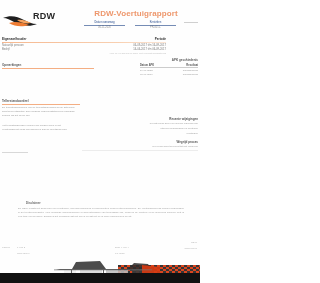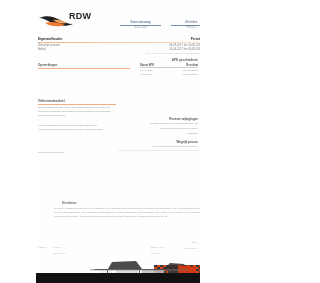--- a/index.html
+++ b/index.html
@@ -1,20 +1,20 @@
 <!DOCTYPE html>
 <html><head>
 <meta charset="utf-8">
 <style>
   html,body{margin:0;padding:0;background:#ffffff;}
   body{width:200px;height:283px;overflow:hidden;position:relative;
        font-family:"Liberation Sans",sans-serif;color:#3a3a3a;
        -webkit-font-smoothing:antialiased;}
 
-  .page{position:absolute;inset:0;background:#fefefe;margin-left:36px;}
+  .page{position:absolute;inset:0;background:#fefefe;}
 
   
   .logo{position:absolute;left:3px;top:6px;width:58px;height:22px;}
   .logo-text{position:absolute;left:30px;top:5px;font-size:9px;font-weight:bold;
              color:#262626;letter-spacing:.2px;}
   .swoosh{position:absolute;left:0;top:8px;width:34px;height:14px;}
 
   .doc-title{position:absolute;left:84px;top:9px;width:104px;text-align:center;
              font-size:8px;font-weight:bold;color:#e8743b;opacity:.75;
              letter-spacing:.1px;white-space:nowrap;}
@@ -92,20 +92,21 @@
 
   <div class="logo">
     <svg class="swoosh" viewBox="0 0 34 14">
       <path d="M0 4 C7 1 14 2 21 6 C25 8 29 10 34 10 C27 13 18 12 11 8 C7 6 4 4 0 4 Z" fill="#1f1f1f"></path>
       <path d="M6 9 C12 7 19 8 26 11 C20 13 12 13 6 9 Z" fill="#ef7c32"></path>
       <path d="M14 6 C19 5 24 7 28 9 C23 10 18 9 14 6 Z" fill="#f6a35e"></path>
     </svg>
     <div class="logo-text">RDW</div>
   </div>
 
+  <div class="doc-title">RDW-Voertuigrapport</div>
 
   <div class="hdr-fields">
     <div class="hdr-field">
       <div class="hf-label">Datum aanvraag</div>
       <div class="hf-rule"></div>
       <div class="hf-val">06-11-2020</div>
     </div>
     <div class="hdr-field">
       <div class="hf-label">Kenteken</div>
       <div class="hf-rule"></div>

